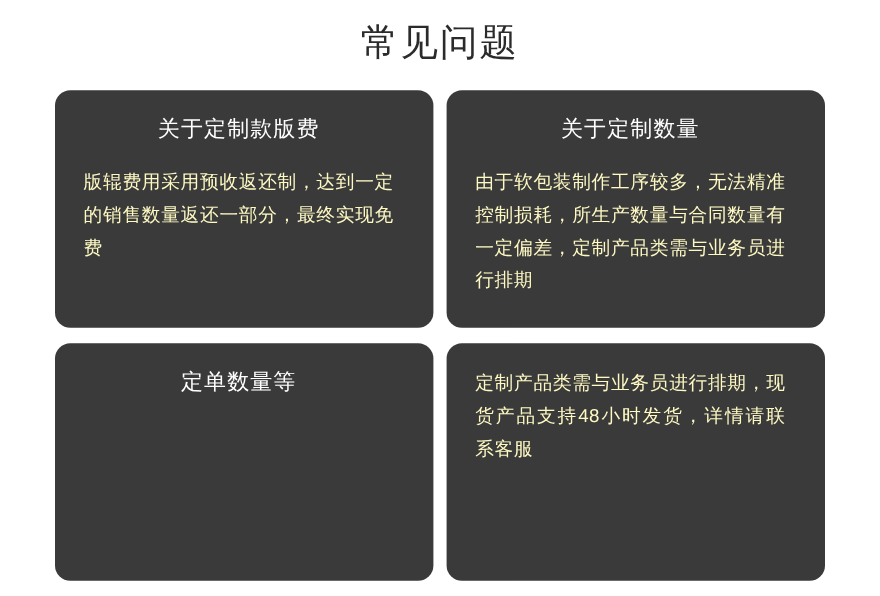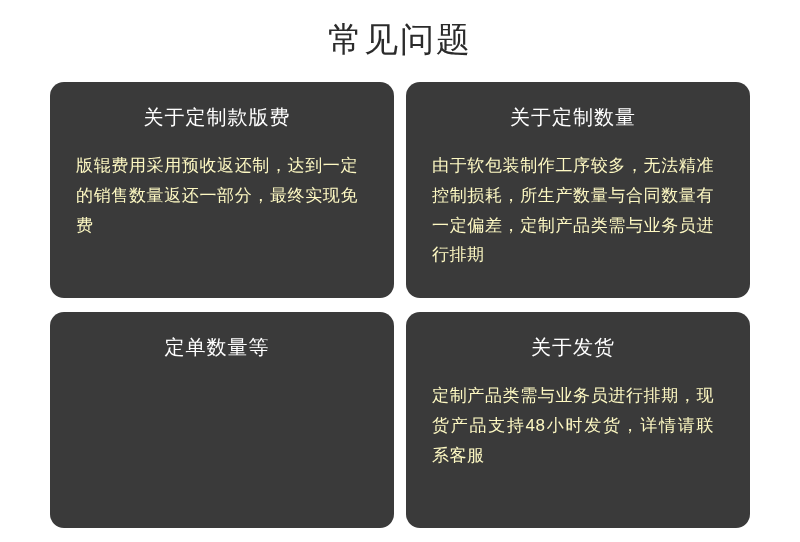--- a/index.html
+++ b/index.html
@@ -80,18 +80,17 @@
     <div class="faq-card">
       <div class="faq-card-title">关于定制数量</div>
       <div class="faq-card-body">由于软包装制作工序较多，无法精准控制损耗，所生产数量与合同数量有一定偏差，定制产品类需与业务员进行排期</div>
     </div>
 
     <div class="faq-card">
       <div class="faq-card-title">定单数量等</div>
     </div>
 
     <div class="faq-card">
-      <div class="faq-card-title">关于发货</div>
       <div class="faq-card-body">定制产品类需与业务员进行排期，现货产品支持48小时发货，详情请联系客服</div>
     </div>
 
   </div>
 </div>
 
 </body></html>

